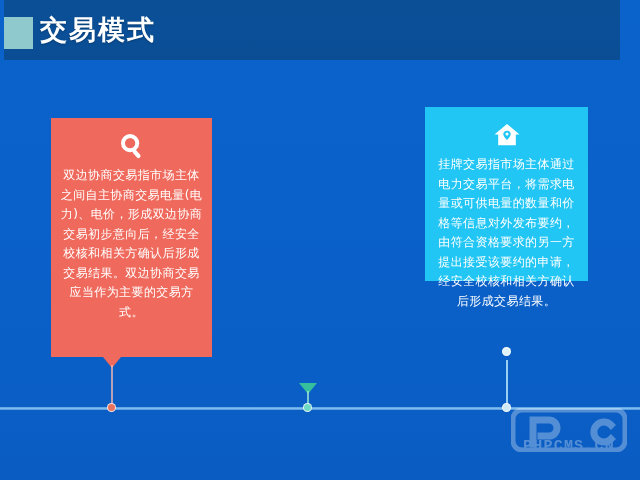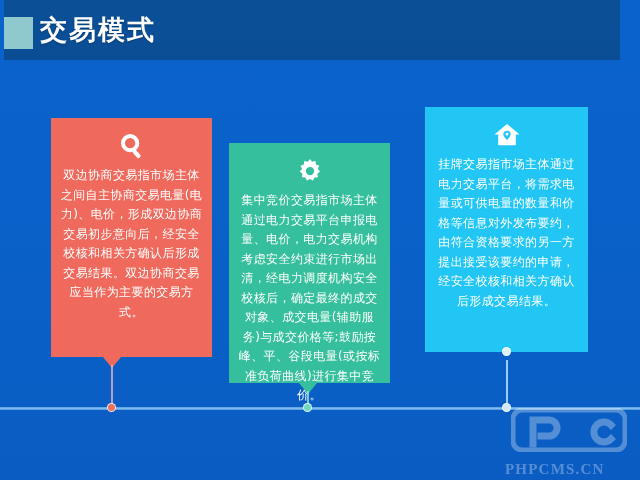--- a/index.html
+++ b/index.html
@@ -68,21 +68,21 @@
     background:#ef6a5c;
     margin-left:20px;
   }
   
   #card-2{
     left:229px;top:143px;width:161px;height:240px;
     background:#35bf9c;
   }
   
   #card-3{
-    left:425px;top:107px;width:163px;height:245px;
+    left:425px;top:107px;width:163px;height:174px;
     background:#21c6f5;
   }
 
   
   .pointer{
     position:absolute;width:0;height:0;
     border-left:9px solid transparent;
     border-right:9px solid transparent;
   }
   #pointer-1{
@@ -113,27 +113,27 @@
   
   .watermark{
     position:absolute;left:505px;top:408px;width:128px;height:66px;
     opacity:.30;
   }
   .wm-mark{
     position:absolute;left:6px;top:0px;width:116px;height:44px;
   }
   .wm-mark svg{display:block;}
   .wm-text{
-    position:absolute;left:0;top:53px;width:128px;
-    text-align:left;
+    position:absolute;left:0;top:30px;width:128px;
+    text-align:center;
     color:#ffffff;
     font-size:15px;
     font-weight:bold;
     letter-spacing:1.2px;
-    font-family:Liberation Serif, serif;
+    font-family:Liberation Mono, monospace;
   }
 </style>
 </head>
 <body>
 
 <div id="stage">
 
   <div class="header">
     <div class="header-accent"></div>
     <div class="header-title">交易模式</div>
@@ -147,29 +147,20 @@
         <circle cx="14" cy="13" r="7.6" fill="none" stroke="#ffffff" stroke-width="4.2"></circle>
         <rect x="18.6" y="19.2" width="4.6" height="10.4" rx="2.3" fill="#ffffff" transform="rotate(-42 20.9 24.4)"></rect>
       </svg>
     </span>
     <div class="body">双边协商交易指市场主体之间自主协商交易电量(电力)、电价，形成双边协商交易初步意向后，经安全校核和相关方确认后形成交易结果。双边协商交易应当作为主要的交易方式。</div>
   </div>
   <div class="pointer" id="pointer-1"></div>
   <div class="stem" id="stem-1"></div>
   <div class="dot" id="dot-1"></div>
 
-  <div class="card" id="card-2">
-    <span class="icon">
-      <svg viewBox="0 0 32 32" aria-hidden="true">
-        <path fill="#ffffff" d="M16 3.2l2.2 3.0 3.6-.9 .6 3.7 3.5 1.3-1.6 3.4 2.4 2.9-2.9 2.3 .7 3.7-3.7 .3-1.7 3.3-3.2-1.8-3.2 1.8-1.7-3.3-3.7-.3 .7-3.7-2.9-2.3 2.4-2.9-1.6-3.4 3.5-1.3 .6-3.7 3.6 .9z"></path>
-        <circle cx="16" cy="16" r="4.4" fill="#35bf9c"></circle>
-      </svg>
-    </span>
-    <div class="body">集中竞价交易指市场主体通过电力交易平台申报电量、电价，电力交易机构考虑安全约束进行市场出清，经电力调度机构安全校核后，确定最终的成交对象、成交电量(辅助服务)与成交价格等;鼓励按峰、平、谷段电量(或按标准负荷曲线)进行集中竞价。</div>
-  </div>
   <div class="pointer" id="pointer-2"></div>
   <div class="stem" id="stem-2"></div>
   <div class="dot" id="dot-2"></div>
 
   <div class="card" id="card-3">
     <span class="icon">
       <svg viewBox="0 0 32 32" aria-hidden="true">
         <path fill="#ffffff" d="M16 4.2L2.6 15.4h4.0V27h18.8V15.4h4.0L16 4.2z"></path>
         <path fill="#21c6f5" d="M16 11.4c-2.2 0-4.0 1.6-4.0 3.6 0 2.6 4.0 6.4 4.0 6.4s4.0-3.8 4.0-6.4c0-2.0-1.8-3.6-4.0-3.6z"></path>
         <circle cx="16" cy="15.0" r="1.6" fill="#ffffff"></circle>

